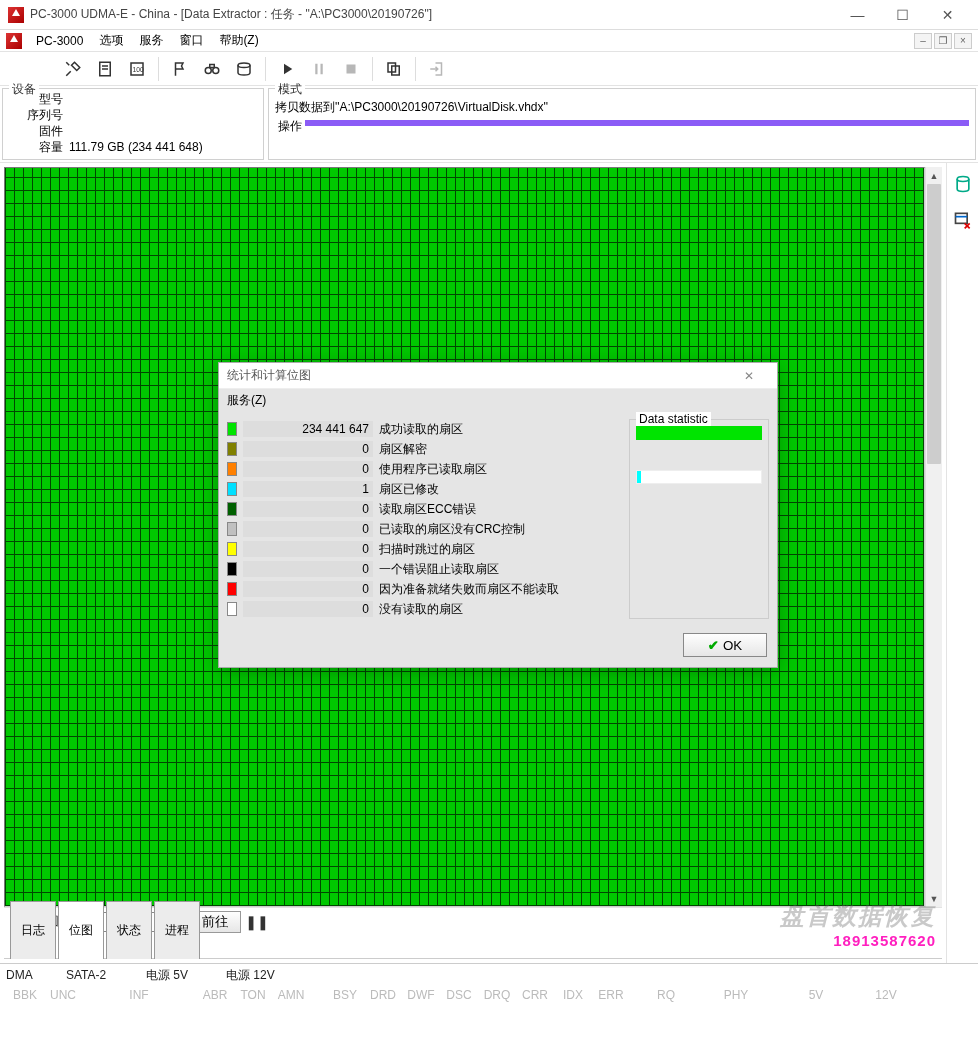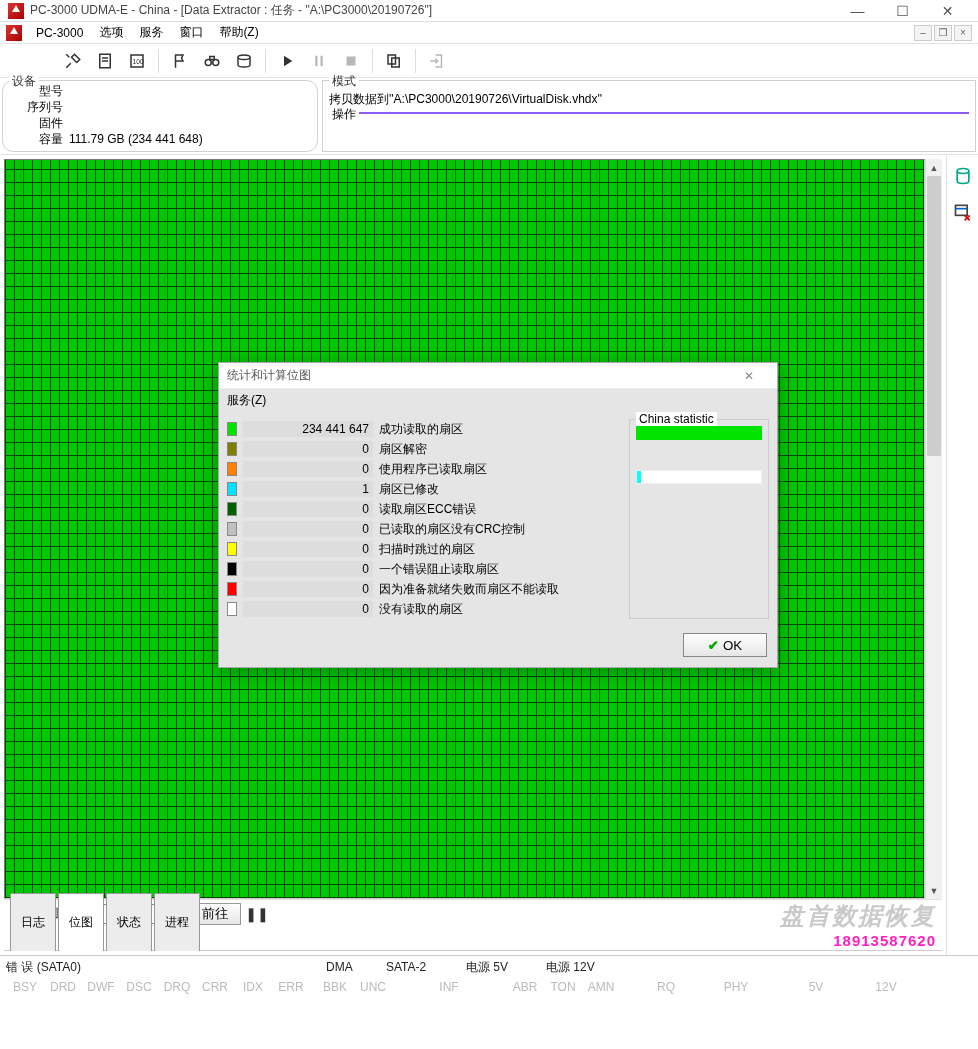--- a/index.html
+++ b/index.html
@@ -1,19 +1,19 @@
 <!DOCTYPE html>
 <html><head>
 <meta charset="utf-8">
 <style>
 * { box-sizing: border-box; margin: 0; padding: 0; }
 body { font-family: "Microsoft YaHei", Tahoma, sans-serif; font-size: 12px; background: #fff; color: #000; width: 978px; height: 1049px; overflow: hidden; position: relative; }
 
 
-.titlebar { height: 22px; background: #fff; display: flex; align-items: center; padding: 0 8px; border-bottom: 1px solid #ddd; }
+.titlebar { height: 30px; background: #fff; display: flex; align-items: center; padding: 0 8px; border-bottom: 1px solid #ddd; }
 .titlebar .icon { width: 16px; height: 16px; background: linear-gradient(135deg,#d33,#a00); margin-right: 6px; position:relative; }
 .titlebar .icon::after{content:"";position:absolute;left:4px;top:2px;width:0;height:0;border-left:4px solid transparent;border-right:4px solid transparent;border-bottom:7px solid #fff;}
 .titlebar .title { flex: 1; color: #444; }
 .titlebar .winbtn { width: 45px; height: 28px; display: flex; align-items: center; justify-content: center; color: #555; font-size: 14px; }
 
 
 .menubar { height: 22px; display: flex; align-items: center; padding: 0 6px; background: #fff; border-bottom: 1px solid #e3e3e3; }
 .menubar .icon { width: 16px; height: 16px; background: linear-gradient(135deg,#d33,#a00); margin-right: 6px; position:relative;}
 .menubar .icon::after{content:"";position:absolute;left:4px;top:2px;width:0;height:0;border-left:4px solid transparent;border-right:4px solid transparent;border-bottom:7px solid #fff;}
 .menubar .mi { padding: 2px 8px; }
@@ -23,21 +23,21 @@
 
 .toolbar { height: 34px; background: #fff; border-bottom: 1px solid #e3e3e3; display: flex; align-items: center; padding: 2px 6px; gap: 2px; }
 .toolbar .tb { width: 30px; height: 28px; border: 1px solid transparent; display: flex; align-items: center; justify-content: center; color: #222; font-size: 14px;}
 .toolbar .sep { width: 1px; height: 24px; background: #ddd; margin: 0 4px; }
 .toolbar svg { width: 18px; height: 18px; }
 
 
 .infopanels { display: flex; border-bottom: 1px solid #e3e3e3; }
 .panel { border: 1px solid #d0d0d0; margin: 2px; padding: 2px 6px 4px; position: relative; }
 .panel .legend { position: absolute; top: -8px; left: 6px; background: #fff; padding: 0 3px; color: #333; }
-.panel.left { width: 316px; border-radius: 11px; }
+.panel.left { width: 262px; }
 .panel.right { flex: 1; padding-left: 6px; }
 .infrow { display: flex; line-height: 16px; }
 .infrow .lbl { width: 60px; text-align: right; padding-right: 6px; }
 .infrow .val { flex: 1; }
 
 
 .main { display: flex; height: 800px; }
 .mapwrap { flex: 1; position: relative; background: #fff; padding: 4px; display:flex;flex-direction:column;}
 .bitmap { flex:1; background: #00c800; position: relative; overflow: hidden; 
   background-image: 
@@ -215,21 +215,21 @@
       </div>
     <div class="infrow">
         <div class="lbl">容量</div>
         <div class="val">111.79 GB (234 441 648)</div>
       </div>
   </div>
   <div class="panel right">
     <div class="legend">模式</div>
     <div style="height:8px"></div>
     <div>拷贝数据到''A:\PC3000\20190726\VirtualDisk.vhdx''</div>
-    <div style="position:relative;margin-top:4px;border-top:2px solid #8b5cf6;padding-top:2px">
+    <div style="position:relative;margin-top:4px;border-top:6px solid #8b5cf6;padding-top:2px">
       <span style="position:absolute;top:-8px;left:0;background:#fff;padding:0 3px">操作</span>
       <div></div>
     </div>
   </div>
 </div>
 
 <div class="main">
   <div class="mapwrap">
     <div style="flex:1;display:flex;">
       <div class="bitmap"></div>
@@ -269,57 +269,54 @@
           <rect x="3" y="4" width="14" height="12"></rect>
           <path d="M3 8h14" stroke="#06c"></path>
           <path d="M14 16l6 6M20 16l-6 6" stroke="#d00"></path>
         </svg>
       </div>
   </div>
 </div>
 
 <div class="statusarea">
   <div class="strow1">
-    <div class="grp" style="width:320px">
-        <span class="label">错 误 (SATA0)</span>
-      </div>
     <div class="grp" style="width:60px">
         <span class="label">DMA</span>
       </div>
     <div class="grp" style="width:80px">
         <span class="label">SATA-2</span>
       </div>
     <div class="grp" style="width:80px">
         <span class="label">电源 5V</span>
       </div>
     <div class="grp">
         <span class="label">电源 12V</span>
       </div>
   </div>
   <div class="strow2">
+    <div style="width:320px;display:flex">
+      <div class="cell">BBK</div>
+      <div class="cell">UNC</div>
+      <div class="cell"></div>
+      <div class="cell">INF</div>
+      <div class="cell"></div>
+      <div class="cell">ABR</div>
+      <div class="cell">TON</div>
+      <div class="cell">AMN</div>
+    </div>
     <div style="width:310px;display:flex">
       <div class="cell">BSY</div>
       <div class="cell">DRD</div>
       <div class="cell">DWF</div>
       <div class="cell">DSC</div>
       <div class="cell">DRQ</div>
       <div class="cell">CRR</div>
       <div class="cell">IDX</div>
       <div class="cell">ERR</div>
     </div>
-    <div style="width:320px;display:flex">
-      <div class="cell">BBK</div>
-      <div class="cell">UNC</div>
-      <div class="cell"></div>
-      <div class="cell">INF</div>
-      <div class="cell"></div>
-      <div class="cell">ABR</div>
-      <div class="cell">TON</div>
-      <div class="cell">AMN</div>
-    </div>
     <div style="width:60px;text-align:center" class="graycell">RQ</div>
     <div style="width:80px;text-align:center" class="graycell">PHY</div>
     <div style="width:80px;text-align:center" class="graycell">5V</div>
     <div style="width:60px;text-align:center" class="graycell">12V</div>
   </div>
 </div>
 
 <div class="dialog">
   <div class="dtitle">
     <span>统计和计算位图</span>
@@ -376,21 +373,21 @@
   <div class="num">0</div>
   <div class="desc">因为准备就绪失败而扇区不能读取</div>
         </div>
         <div class="statrow">
           <div class="sw" style="background:#ffffff"></div>
   <div class="num">0</div>
   <div class="desc">没有读取的扇区</div>
         </div>
       </div>
     <div class="dside">
-      <div class="slegend">China statistic</div>
+      <div class="slegend">Data statistic</div>
       <div class="bar1"></div>
       <div class="bar2"></div>
     </div>
   </div>
   <div class="dfoot">
     <button>
         <span class="chk">✔</span>
         <span>OK</span>
       </button>
   </div>

